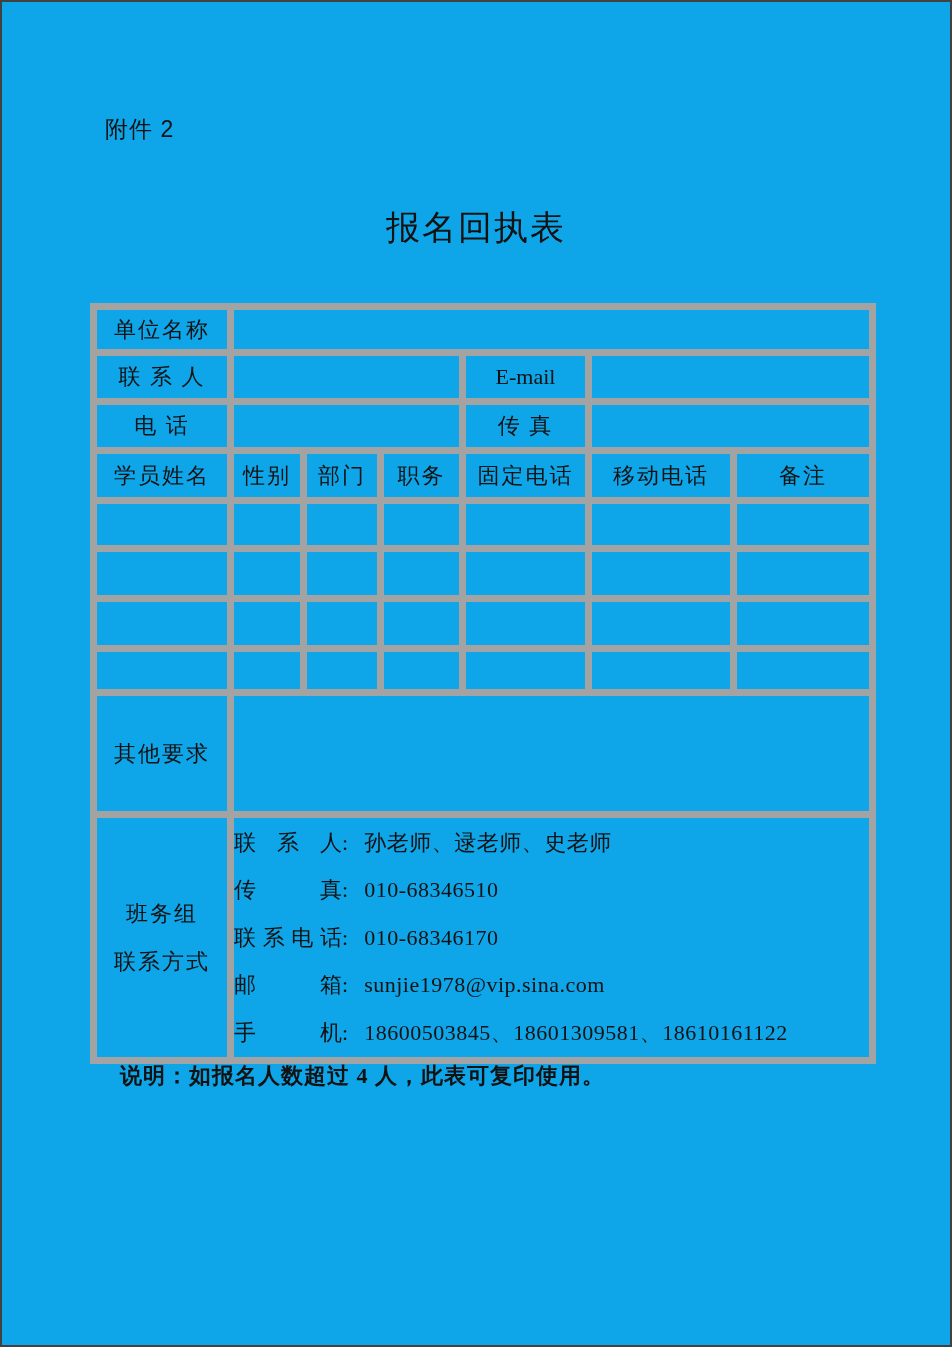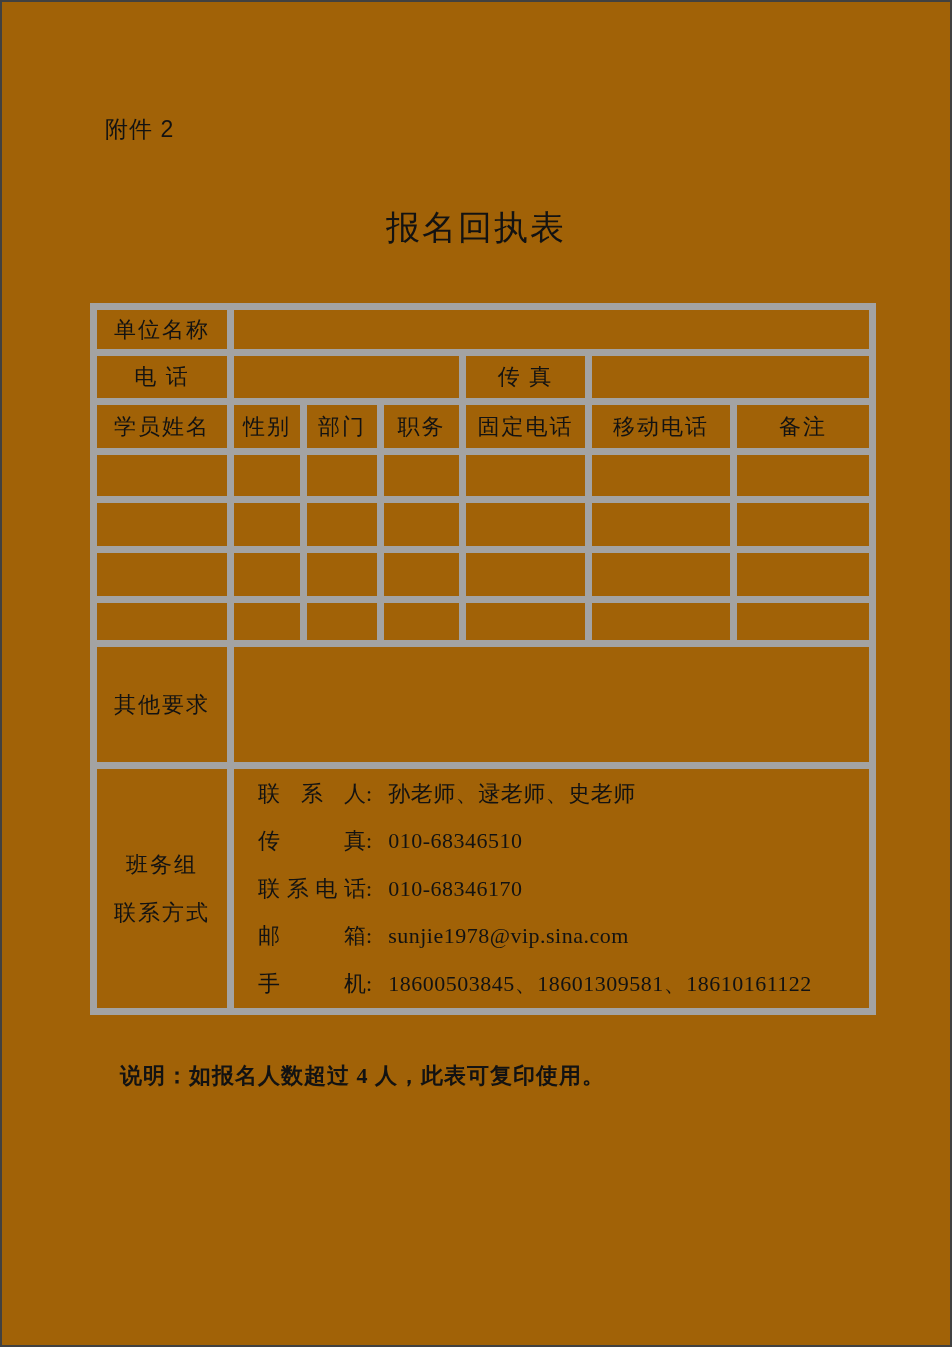--- a/index.html
+++ b/index.html
@@ -1,21 +1,21 @@
 <!DOCTYPE html>
 <html><head>
 <meta charset="utf-8">
 <style>
   html, body { margin: 0; padding: 0; background: #ffffff; }
   .page {
     position: relative;
     width: 952px;
     height: 1347px;
     box-sizing: border-box;
-    background: #a16207;
+    background: #0ea5e9;
     border: 2px solid #414141;
     font-family: "Liberation Serif", "DejaVu Serif", serif;
     color: #121212;
     overflow: hidden;
   }
 
   .attachment {
     position: absolute;
     left: 103px;
     top: 112px;
@@ -69,21 +69,20 @@
 
   td.contact-cell {
     text-align: left;
     padding: 13px 8px 13px 8px;
   }
   .contact-lines {
     display: flex;
     flex-direction: column;
     justify-content: space-between;
     height: 220px;
-    padding-left: 24px;
   }
   .cline { display: flex; align-items: baseline; }
   .clabel {
     display: inline-block;
     width: 108px;
     text-align: justify;
     text-align-last: justify;
     font-size: 22px;
   }
   .colon { font-size: 22px; }
@@ -117,20 +116,26 @@
         <col style="width:145px">
         <col style="width:139px">
     </colgroup>
 
     <tbody>
         <tr class="r-unit">
       <td class="ls2">单位名称</td>
       <td colspan="6"></td>
     </tr>
 
+    <tr class="r-contact">
+      <td class="ls2">联 系 人</td>
+      <td colspan="3"></td>
+      <td>E-mail</td>
+      <td colspan="2"></td>
+    </tr>
 
     <tr class="r-phone">
       <td class="ls2">电 话</td>
       <td colspan="3"></td>
       <td class="ls2">传 真</td>
       <td colspan="2"></td>
     </tr>
 
     <tr class="r-header">
       <td class="ls2">学员姓名</td>

